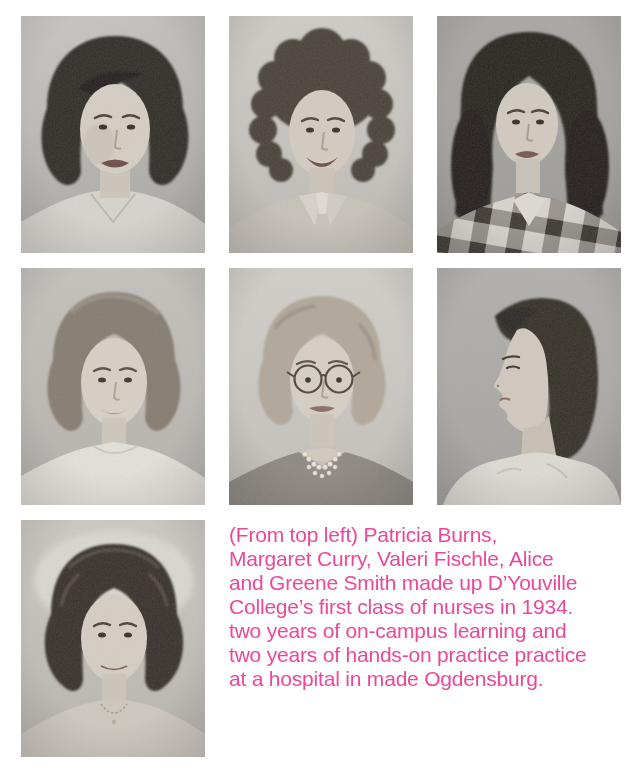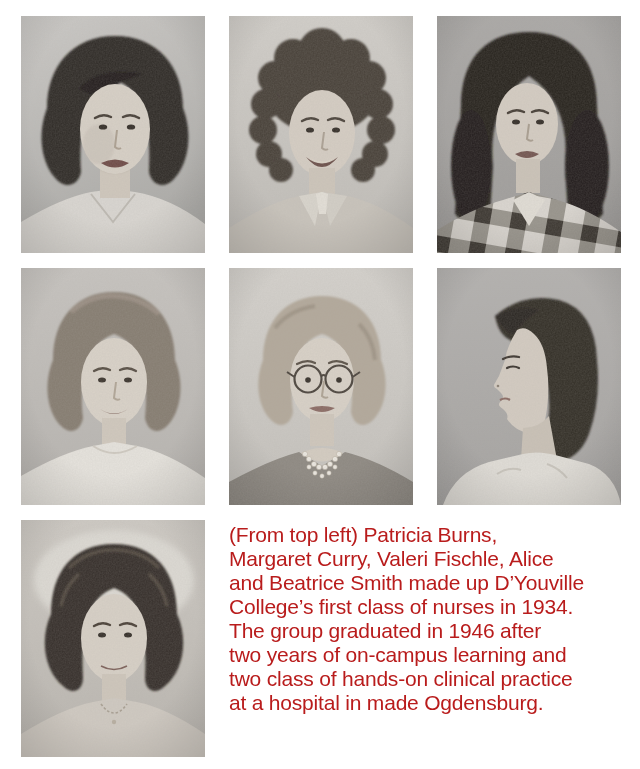--- a/index.html
+++ b/index.html
@@ -19,21 +19,21 @@
   }
   .photo{
     width:184px;height:237px;overflow:hidden;position:relative;
     background:#c2c0bd;
   }
   .photo svg{display:block;width:184px;height:237px;}
   .caption{
     grid-column:2/4;grid-row:3;
     padding-top:3px;
     font-size:21px;line-height:24px;letter-spacing:-0.2px;
-    color:#b91c1c;
+    color:#ec4899;
     overflow:visible;
   }
   .caption-line{white-space:nowrap;}
   .defs-holder{position:absolute;width:0;height:0;overflow:hidden;}
 </style>
 </head>
 <body>
 
 <div class="page">
 
@@ -292,22 +292,21 @@
         <path d="M80,184 Q93,202 106,184" fill="none" stroke="#a89f92" stroke-width="1.6" stroke-dasharray="2.5,2"></path>
         <circle cx="93" cy="202" r="2.2" fill="#b7aea0"></circle>
         <rect width="184" height="237" fill="url(#vig)"></rect>
         <rect width="184" height="237" filter="url(#grain)" opacity="0.4"></rect>
       </svg>
     </div>
 
     <div class="caption">
         <div class="caption-line">(From top left) Patricia Burns,</div>
         <div class="caption-line">Margaret Curry, Valeri Fischle, Alice</div>
-        <div class="caption-line">and Beatrice Smith made up D’Youville</div>
+        <div class="caption-line">and Greene Smith made up D’Youville</div>
         <div class="caption-line">College’s first class of nurses in 1934.</div>
-        <div class="caption-line">The group graduated in 1946 after</div>
         <div class="caption-line">two years of on-campus learning and</div>
-        <div class="caption-line">two class of hands-on clinical practice</div>
+        <div class="caption-line">two years of hands-on practice practice</div>
         <div class="caption-line">at a hospital in made Ogdensburg.</div>
       </div>
 
   </div>
 </div>
 
 </body></html>

